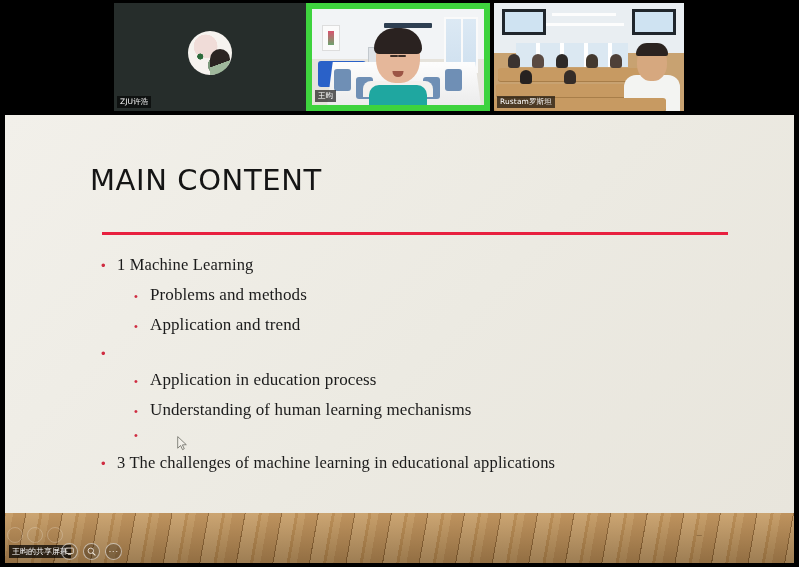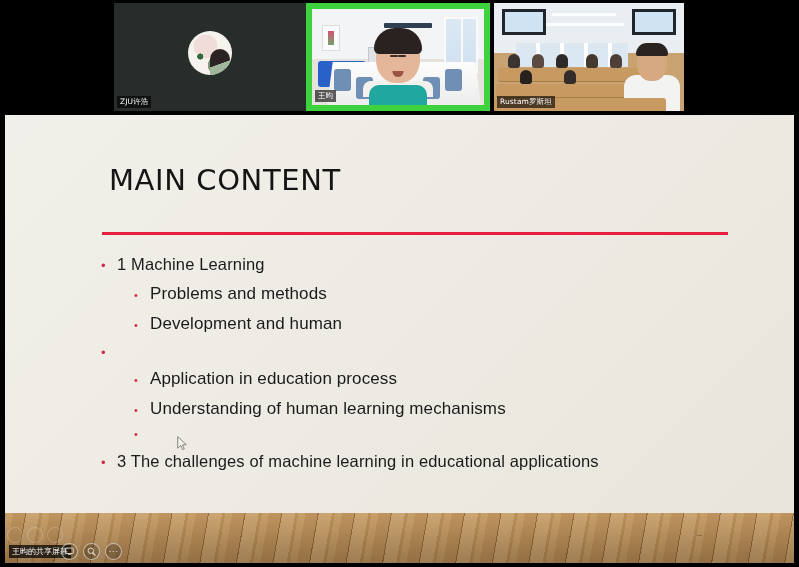--- a/index.html
+++ b/index.html
@@ -158,41 +158,41 @@
     width:56px; height:36px; border-radius:12px 12px 0 0; background:#f3f4f2;
   }
 
   
   #slide {
     position: absolute; left: 5px; top: 115px; width: 789px; height: 398px;
     background: linear-gradient(135deg,#f2f0ea 0%, #eceae2 55%, #e8e5dc 100%);
     overflow: hidden;
   }
   #slide-title {
-    position: absolute; left: 104px; top: 163px - 115px;
+    position: absolute; left: 85px; top: 163px - 115px;
     top: 48px;
     font-family: "DejaVu Sans", sans-serif;
     font-weight: 400;
     font-size: 29px; letter-spacing: 0.6px;
     color: #151515;
   }
   #title-rule {
     position: absolute; left: 97px; top: 117px;
     width: 626px; height: 2.5px; background: #e8203f;
   }
   #bullets {
     position: absolute; left: 96px; top: 128px; right: 30px;
   }
   .b-row { display: flex; align-items: baseline; }
   .b-dot {
     color: #cf2b40; flex: 0 0 auto; line-height: 1;
   }
   .b-text {
     color: #1b1b1b;
-    font-family: Liberation Sans, sans-serif;
+    font-family: Liberation Serif, serif;
     white-space: nowrap;
   }
   .lvl1 { margin-top: 12px; }
   .lvl1 .b-dot { font-size: 13px; width: 16px; }
   .lvl1 .b-text { font-size: 16.5px; letter-spacing: 0.15px; }
   .lvl2 { margin-top: 10px; padding-left: 33px; }
   .lvl2 .b-dot { font-size: 11px; width: 16px; }
   .lvl2 .b-text { font-size: 17px; letter-spacing: 0.1px; }
 
   #cursor {
@@ -334,21 +334,21 @@
         <span class="b-text">1 Machine Learning</span>
       </div>
 
       <div class="b-row lvl2">
         <span class="b-dot" style="color: rgb(207, 43, 64);">•</span>
         <span class="b-text">Problems and methods</span>
       </div>
 
       <div class="b-row lvl2">
         <span class="b-dot" style="color: rgb(207, 43, 64);">•</span>
-        <span class="b-text">Development and human</span>
+        <span class="b-text">Application and trend</span>
       </div>
 
       <div class="b-row lvl1">
         <span class="b-dot" style="color: rgb(207, 43, 64);">•</span>
       </div>
 
       <div class="b-row lvl2">
         <span class="b-dot" style="color: rgb(207, 43, 64);">•</span>
         <span class="b-text">Application in education process</span>
       </div>

